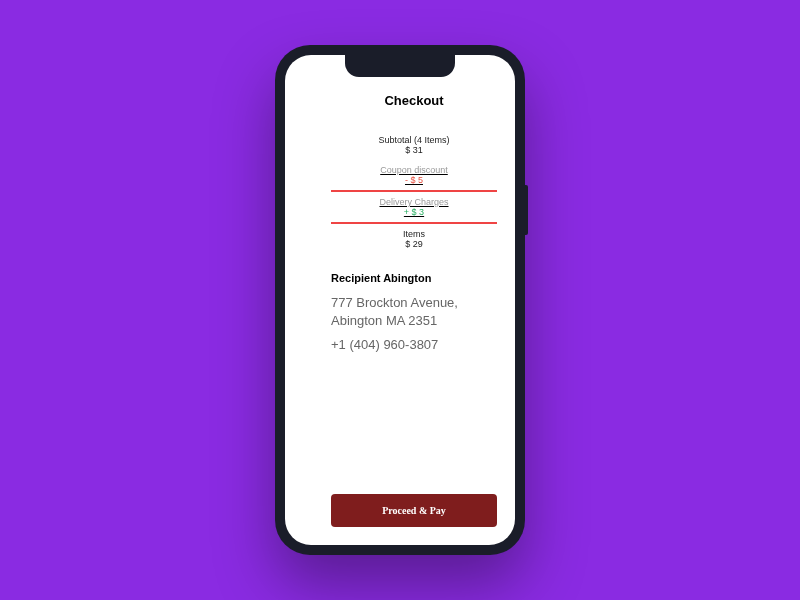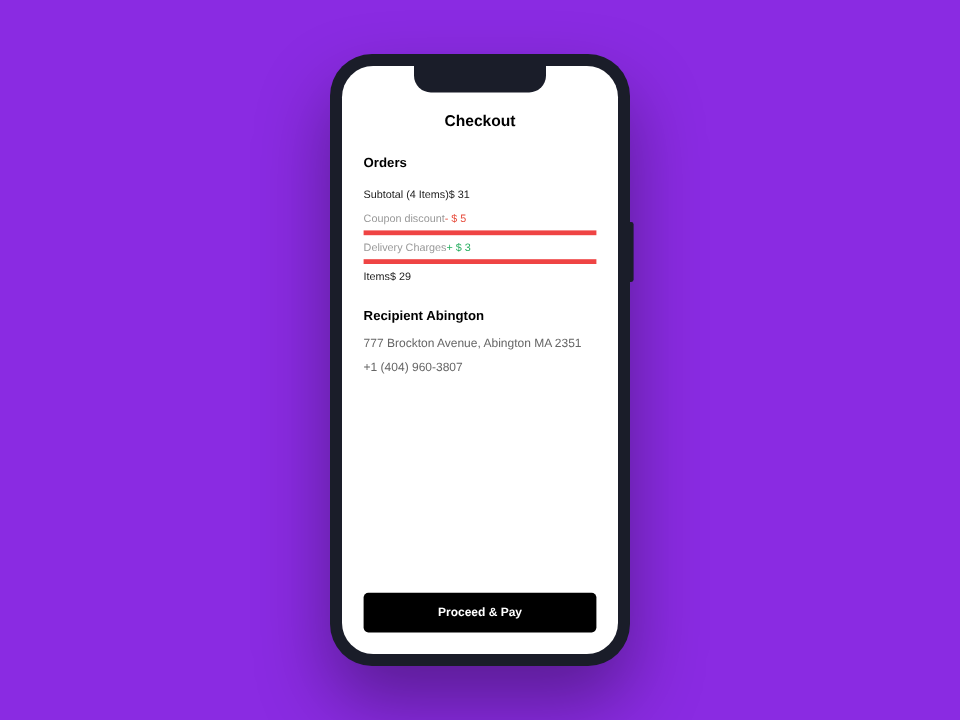--- a/index.html
+++ b/index.html
@@ -36,20 +36,21 @@
     }
     .screen {
       width: 100%;
       height: 100%;
       background: #ffffff;
       border-radius: 26px;
       position: relative;
       overflow: hidden;
       display: flex;
       flex-direction: column;
+      padding-left: 28px;
     }
     .notch {
       position: absolute;
       top: 0;
       left: 50%;
       transform: translateX(-50%);
       width: 110px;
       height: 22px;
       background: #1a1d29;
       border-radius: 0 0 14px 14px;
@@ -69,27 +70,29 @@
       margin-bottom: 22px;
     }
     .section-title {
       font-size: 11px;
       font-weight: 600;
       color: #000;
       margin-bottom: 10px;
     }
     .order-row {
       display: flex;
-      justify-content: flex-start;
+      justify-content: center;
       align-items: center;
       padding: 5px 0;
       font-size: 9px;
+      flex-direction: column;
     }
     .order-row.bordered {
-      border-bottom: 4px solid #ef4444;
+      border-bottom: 2px solid #ef4444;
+      text-decoration: underline;
     }
     .label-muted {
       color: #999;
     }
     .label-dark {
       color: #222;
     }
     .value-dark {
       color: #222;
       font-weight: 400;
@@ -99,54 +102,54 @@
       font-weight: 500;
     }
     .value-green {
       color: #27ae60;
       font-weight: 500;
     }
     .recipient-section {
       margin-top: 18px;
     }
     .recipient-text {
-      font-size: 10px;
+      font-size: 13px;
       color: #666;
       margin-bottom: 6px;
       line-height: 1.4;
     }
     .spacer {
       flex: 1;
     }
     .proceed-button {
-      background: #000000;
+      background: #7f1d1d;
       color: #fff;
       border: none;
       border-radius: 4px;
       padding: 11px;
       font-size: 10px;
       font-weight: 600;
       width: 100%;
       cursor: pointer;
       margin-bottom: 8px;
+      font-family: Liberation Serif, serif;
     }
   </style>
 </head>
 <body>
 
 <div class="phone-frame">
   <div class="phone-side-button"></div>
   <div class="screen">
     <div class="notch"></div>
     <div class="content">
 
       <div class="page-title">Checkout</div>
 
       <div>
-        <div class="section-title">Orders</div>
 
         <div class="order-row">
           <span class="label-dark">Subtotal (4 Items)</span>
           <span class="value-dark">$ 31</span>
         </div>
 
         <div class="order-row bordered">
           <span class="label-muted">Coupon discount</span>
           <span class="value-red">- $ 5</span>
         </div>

